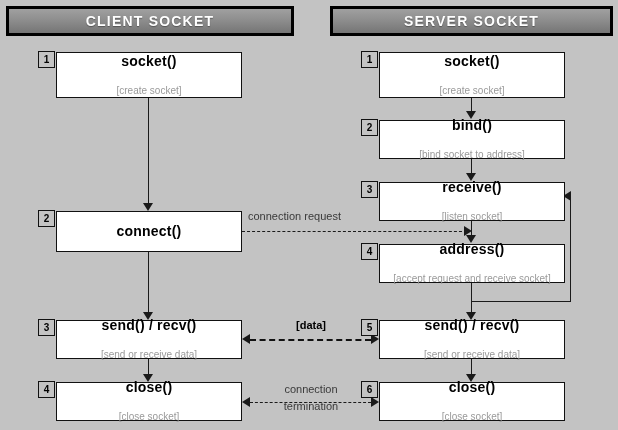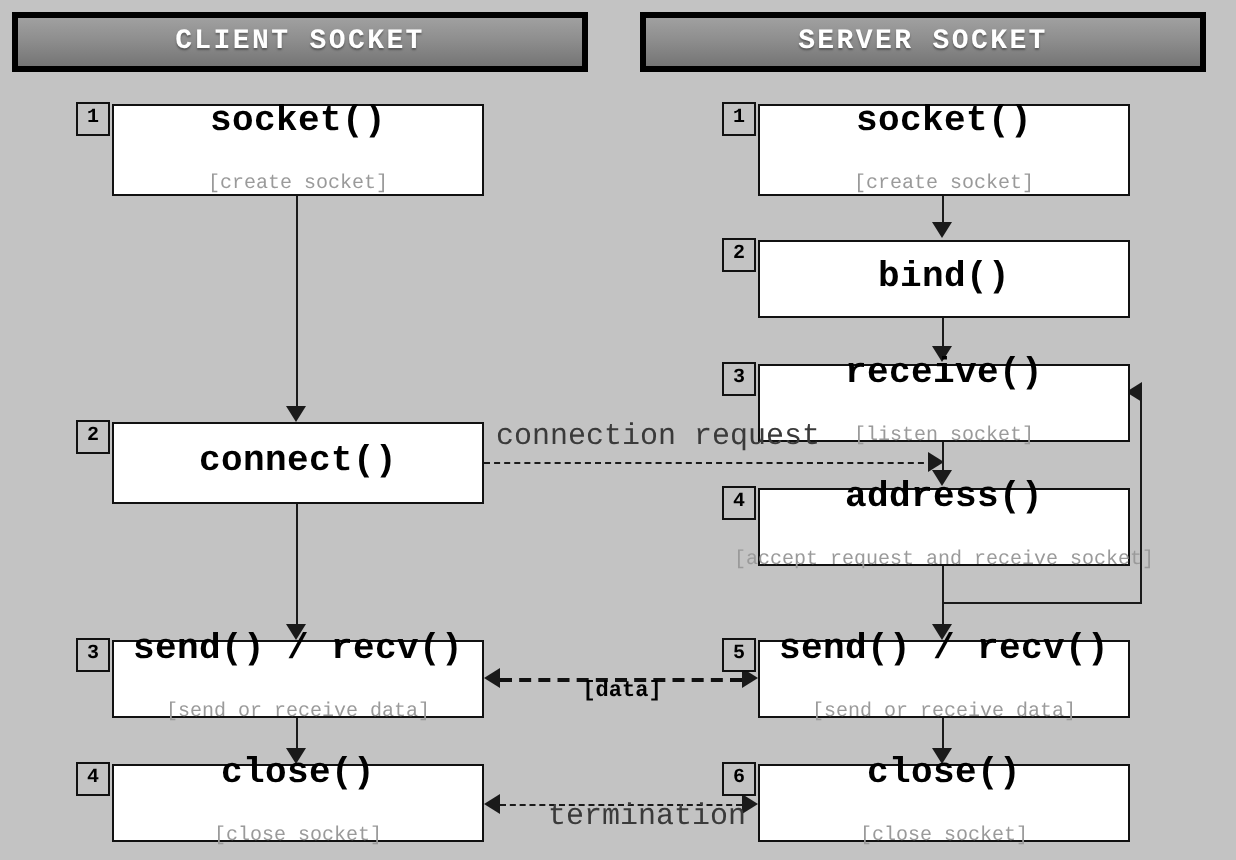--- a/index.html
+++ b/index.html
@@ -3,48 +3,48 @@
 <meta charset="utf-8">
 <style>
   html,body{margin:0;padding:0;}
   body{
     width:618px;height:430px;
     background:#c3c3c3;
     font-family:"Liberation Sans", sans-serif;
     overflow:hidden;
     position:relative;
   }
-  #stage{position:absolute;left:0;top:0;width:618px;height:430px;font-family:Liberation Mono, monospace;}
+  #stage{position:absolute;left:0;top:0;width:618px;height:430px;}
 
   
   .colhdr{
     position:absolute;height:30px;
     border:3px solid #000;
     background:linear-gradient(to bottom,#a0a0a0 0%,#8e8e8e 45%,#757575 100%);
     color:#ffffff;
     font-size:14px;font-weight:bold;letter-spacing:1.2px;
     display:flex;align-items:center;justify-content:center;
     box-sizing:border-box;
     text-shadow:0 1px 1px rgba(0,0,0,.35);
   }
   #hdr-client{left:6px;top:6px;width:288px;}
-  #hdr-server{left:320px;top:6px;width:283px;}
+  #hdr-server{left:330px;top:6px;width:283px;}
 
   
   .node{
     position:absolute;
     background:#ffffff;
     border:1.5px solid #111;
     box-sizing:border-box;
     display:flex;flex-direction:column;
     align-items:center;justify-content:center;
     z-index:5;
   }
   .node .title{
-    font-size:18px;font-weight:bold;color:#000;
+    font-size:14px;font-weight:bold;color:#000;
     line-height:1.05;letter-spacing:.2px;
   }
   .node .sub{
     font-size:10px;color:#9a9a9a;line-height:1.15;margin-top:16px;
     white-space:nowrap;
   }
   .badge{
     position:absolute;left:-19px;top:-2px;
     width:17px;height:17px;
     background:#c3c3c3;
@@ -93,21 +93,21 @@
     position:absolute;height:0;z-index:2;
     border-top:1.7px dashed #1a1a1a;
   }
   .dash-strong{
     position:absolute;height:0;z-index:2;
     border-top:2.4px dashed #111;
   }
 
   .linklabel{
     position:absolute;z-index:6;
-    font-size:15px;color:#3a3a3a;
+    font-size:11px;color:#3a3a3a;
     text-align:center;line-height:1.15;
     background:transparent;
     white-space:nowrap;
   }
   .linklabel.bold{font-weight:bold;color:#000;font-size:11px;}
   .linklabel.two{white-space:normal;}
 </style>
 </head>
 <body>
 
@@ -153,20 +153,21 @@
     <span class="title">socket()</span>
     <span class="sub">[create socket]</span>
   </div>
 
   <div class="vline" style="left:471px;top:98px;height:14px;"></div>
   <div class="arrow-down" style="left:466px;top:111px;"></div>
 
   <div class="node s-col r-bind">
     <span class="badge">2</span>
     <span class="title">bind()</span>
+    <span class="sub">[bind socket to address]</span>
   </div>
 
   <div class="vline" style="left:471px;top:159px;height:15px;"></div>
   <div class="arrow-down" style="left:466px;top:173px;"></div>
 
   <div class="node s-col r-listen">
     <span class="badge">3</span>
     <span class="title">receive()</span>
     <span class="sub">[listen socket]</span>
   </div>
@@ -205,20 +206,21 @@
     <span class="sub">[close socket]</span>
   </div>
 
   <div class="dash" style="left:242px;top:231px;width:225px;"></div>
   <div class="arrow-right" style="left:464px;top:226px;"></div>
   <div class="linklabel" style="left:248px;top:210px;width:140px;text-align:left;">connection request</div>
 
   <div class="dash-strong" style="left:250px;top:339px;width:121px;"></div>
   <div class="arrow-left" style="left:242px;top:334px;"></div>
   <div class="arrow-right" style="left:371px;top:334px;"></div>
-  <div class="linklabel bold" style="left:251px;top:319px;width:120px;margin-top:21px;">[data]</div>
+  <div class="linklabel bold" style="left:251px;top:319px;width:120px;">[data]</div>
 
   <div class="dash" style="left:250px;top:402px;width:121px;"></div>
   <div class="arrow-left" style="left:242px;top:397px;"></div>
   <div class="arrow-right" style="left:371px;top:397px;"></div>
-  <div class="linklabel two" style="left:249px;top:400px;width:124px;text-align:right;">termination</div>
+  <div class="linklabel two" style="left:249px;top:383px;width:124px;">connection</div>
+  <div class="linklabel two" style="left:249px;top:400px;width:124px;">termination</div>
 
 </div>
 
 </body></html>

